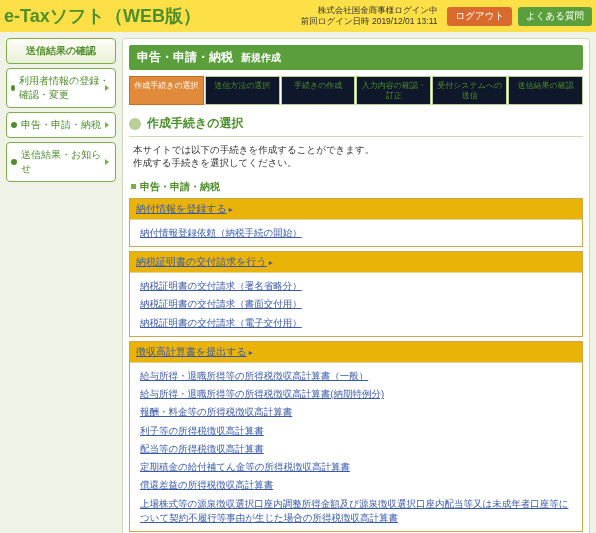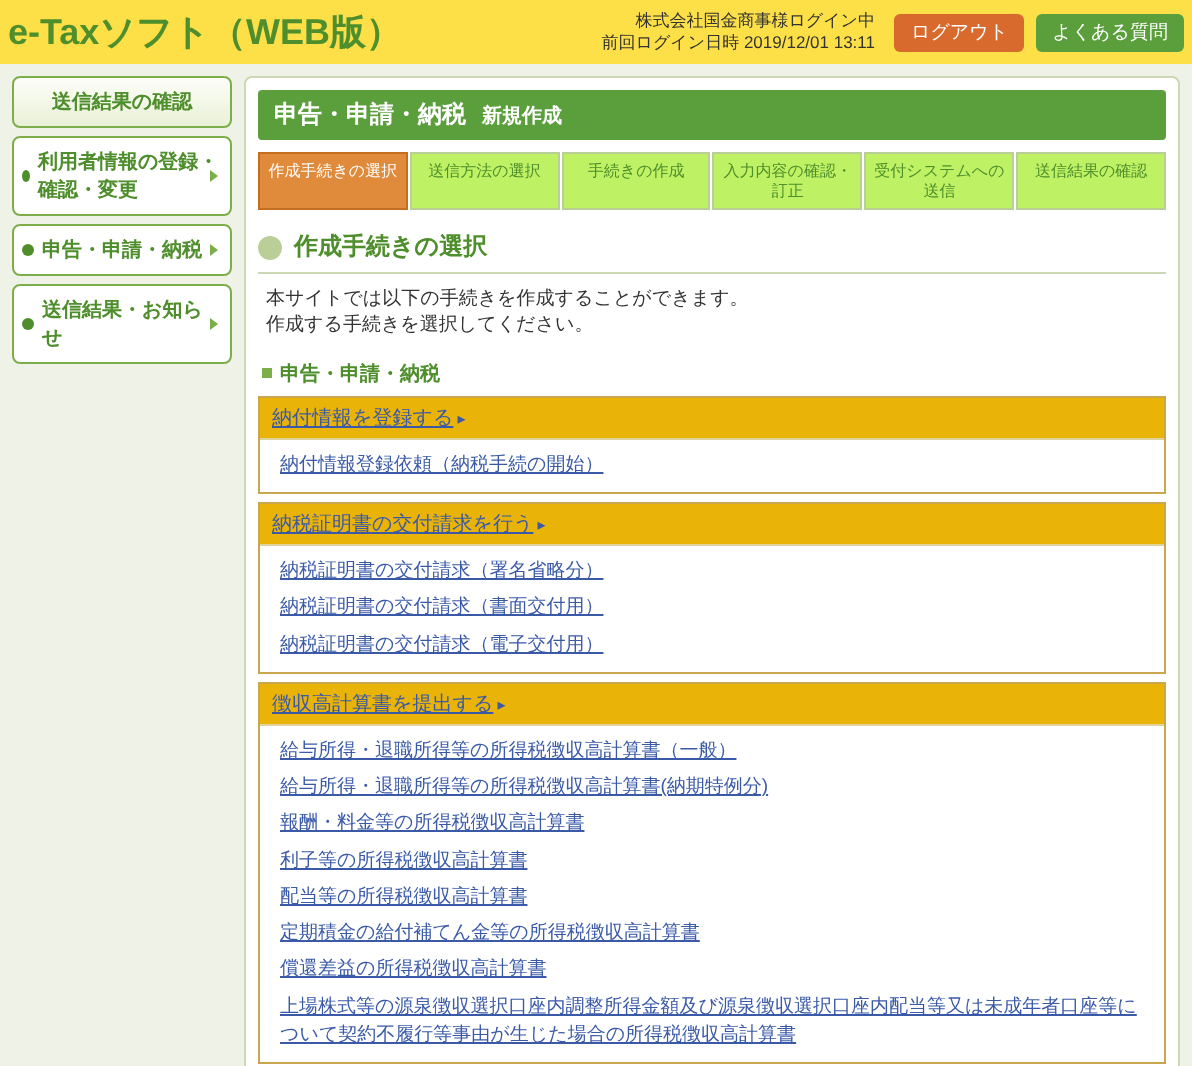--- a/index.html
+++ b/index.html
@@ -6,30 +6,30 @@
 body{font-family:"MS PGothic","Meiryo",sans-serif;font-size:11px;background:#eef2e7;width:596px}
 .top{display:flex;align-items:center;padding:4px 4px;background:#fde047;gap:6px}
 .logo{font-size:18px;font-weight:bold;color:#4f8e2c}
 .login-info{font-size:8.5px;color:#333;line-height:1.3;margin-left:auto;margin-right:4px;text-align:right}
 .btn{border-radius:3px;padding:3px 8px;font-size:9.5px;color:#fff;cursor:pointer;border:none}
 .btn-logout{background:#d86a2e}
 .btn-faq{background:#5b9e3c}
 .btn-guide{background:#5b9e3c}
 .layout{display:flex;gap:6px;padding:6px}
 .side{width:110px;display:flex;flex-direction:column;gap:4px}
-.side-h{border:1px solid #7cae4a;border-radius:4px;padding:5px 4px;background:#fff;font-size:10px;color:#4f8e2c;font-weight:bold;position:relative;display:flex;align-items:center;gap:4px}
+.side-h{border:1px solid #7cae4a;border-radius:4px;padding:5px 4px;background:#fff;font-size:10px;color:#4f8e2c;font-weight:normal;position:relative;display:flex;align-items:center;gap:4px}
 .side-h::before{content:"";width:6px;height:6px;background:#4f8e2c;border-radius:50%}
 .side-h::after{content:"";position:absolute;right:6px;width:0;height:0;border-left:4px solid #7cae4a;border-top:3px solid transparent;border-bottom:3px solid transparent}
 .side-main{background:linear-gradient(#fdfef8,#e9f0d7);font-weight:bold;text-align:center;justify-content:center}
 .side-main::before,.side-main::after{display:none}
 .main{flex:1;background:#fff;border:1px solid #cdd9b4;border-radius:4px;padding:6px}
 .title-bar{background:#5b9e3c;color:#fff;padding:4px 8px;font-size:12px;font-weight:bold;border-radius:2px}
 .title-bar .sub{font-size:10px;font-weight:bold;margin-left:8px}
 .steps{display:flex;margin:6px 0;gap:1px}
-.step{flex:1;padding:4px 2px;font-size:8px;text-align:center;color:#4f8e2c;background:#bef264;border:1px solid #b9cf97;position:relative;line-height:1.2}
+.step{flex:1;padding:4px 2px;font-size:8px;text-align:center;color:#4f8e2c;background:#0f172a;border:1px solid #b9cf97;position:relative;line-height:1.2}
 .step.active{background:#e08a3c;color:#fff;border-color:#c56e20}
 .section-head{display:flex;align-items:center;gap:6px;font-size:12px;color:#4f8e2c;font-weight:bold;padding:4px 0;border-bottom:1px solid #cdd9b4;margin-bottom:6px}
 .section-head::before{content:"";width:12px;height:12px;background:#b9cf97;border-radius:50%}
 .desc{font-size:9.5px;color:#333;margin:4px 4px 10px;line-height:1.4}
 .mini-h{color:#4f8e2c;font-size:10px;font-weight:bold;margin:4px 0 4px 2px;display:flex;align-items:center;gap:4px}
 .mini-h::before{content:"";width:5px;height:5px;background:#7cae4a}
 .box{border:1px solid #c8a74e;margin:4px 0;background:#fff}
 .box-h{background:#eab308;padding:3px 6px;font-size:10px;border-bottom:1px solid #e0d29c}
 .box-h a{color:#3a5aa8;text-decoration:underline}
 .box-h::after{content:"▸";color:#3a5aa8;font-size:8px;margin-left:2px}

